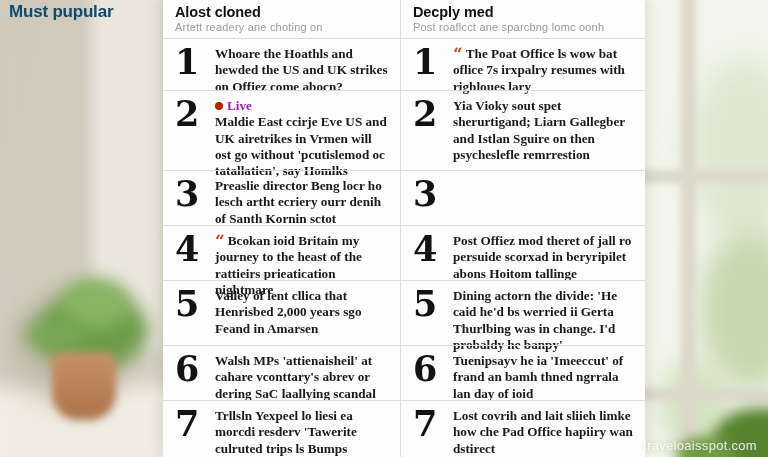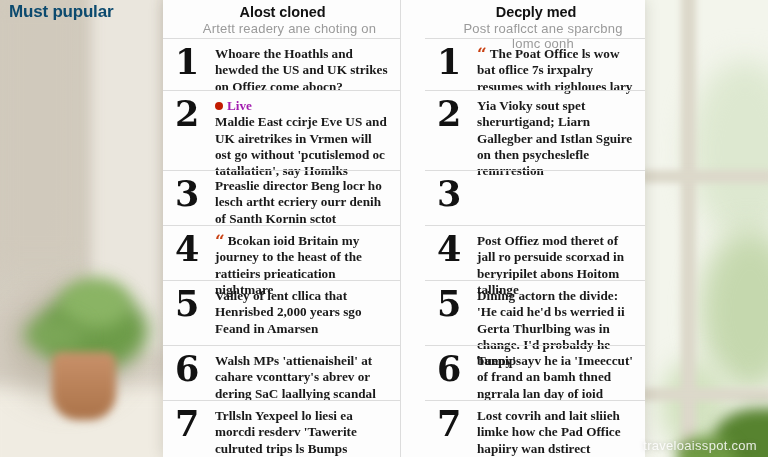--- a/index.html
+++ b/index.html
@@ -37,25 +37,25 @@
     font-size:17px; font-weight:800; letter-spacing:-0.2px; color:#0c4a6e;
   }
 
   
   .panel {
     position:absolute; left:163px; top:0; width:482px; height:457px; z-index:2;
     display:flex; background:#fdfdfd; box-shadow:0 0 14px rgba(60,55,40,.18);
   }
   .col { display:flex; flex-direction:column; background:#fdfdfd; }
   .col-1 { width:237px; }
-  .col-2 { width:245px; border-left:1px solid #dcdcdc;padding-left:24px; }
+  .col-2 { width:245px; border-left:1px solid #dcdcdc; }
 
-  .col-header { height:38px; padding:4px 10px 0 12px;text-align:center; }
+  .col-header { height:38px; padding:4px 10px 0 12px; }
   .col-title { font-size:14.5px; font-weight:800; color:#121212; letter-spacing:-0.1px; }
-  .col-subtitle { font-size:13px; color:#9a9a9a; margin-top:1px; letter-spacing:.2px;margin-left:14px; }
+  .col-subtitle { font-size:11px; color:#9a9a9a; margin-top:1px; letter-spacing:.2px; }
 
   .row { border-top:1px solid #dcdcdc; display:flex; padding:7px 10px 0 12px; cursor:pointer; }
   .h1{height:52px} .h2{height:80px} .h3{height:55px} .h4{height:55px}
   .h5{height:65px} .h6{height:55px} .h7{height:57px}
 
   .rank {
     width:40px; flex-shrink:0;
     font-family:"DejaVu Serif", serif; font-weight:700;
     font-size:35px; line-height:.92; color:#121212;
   }

